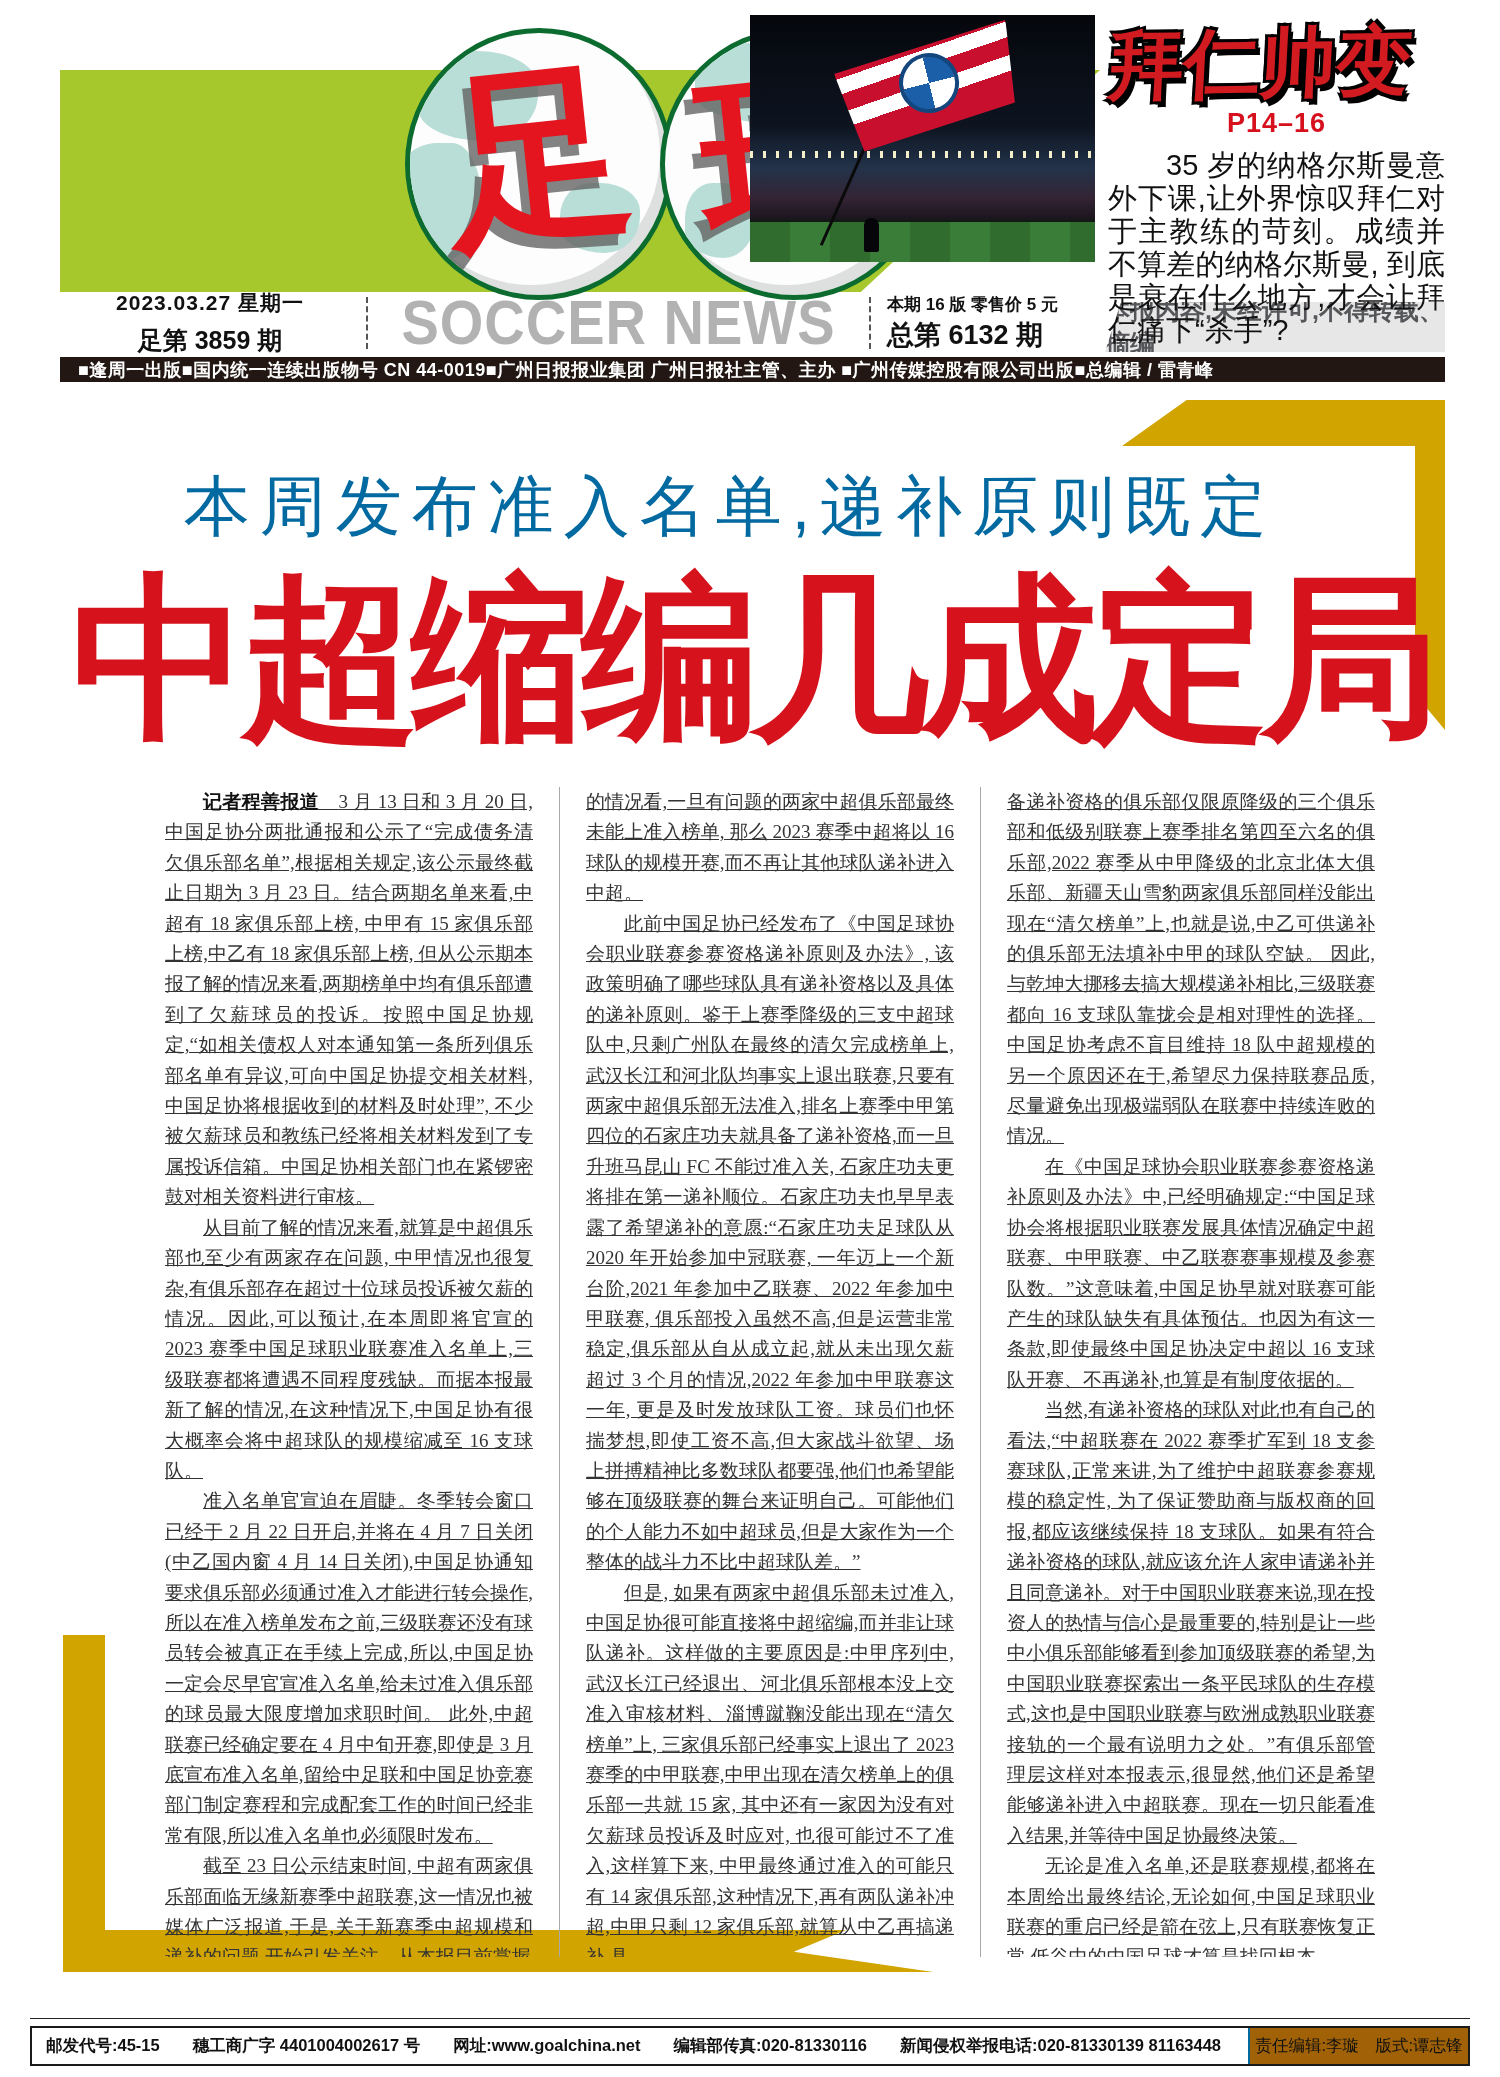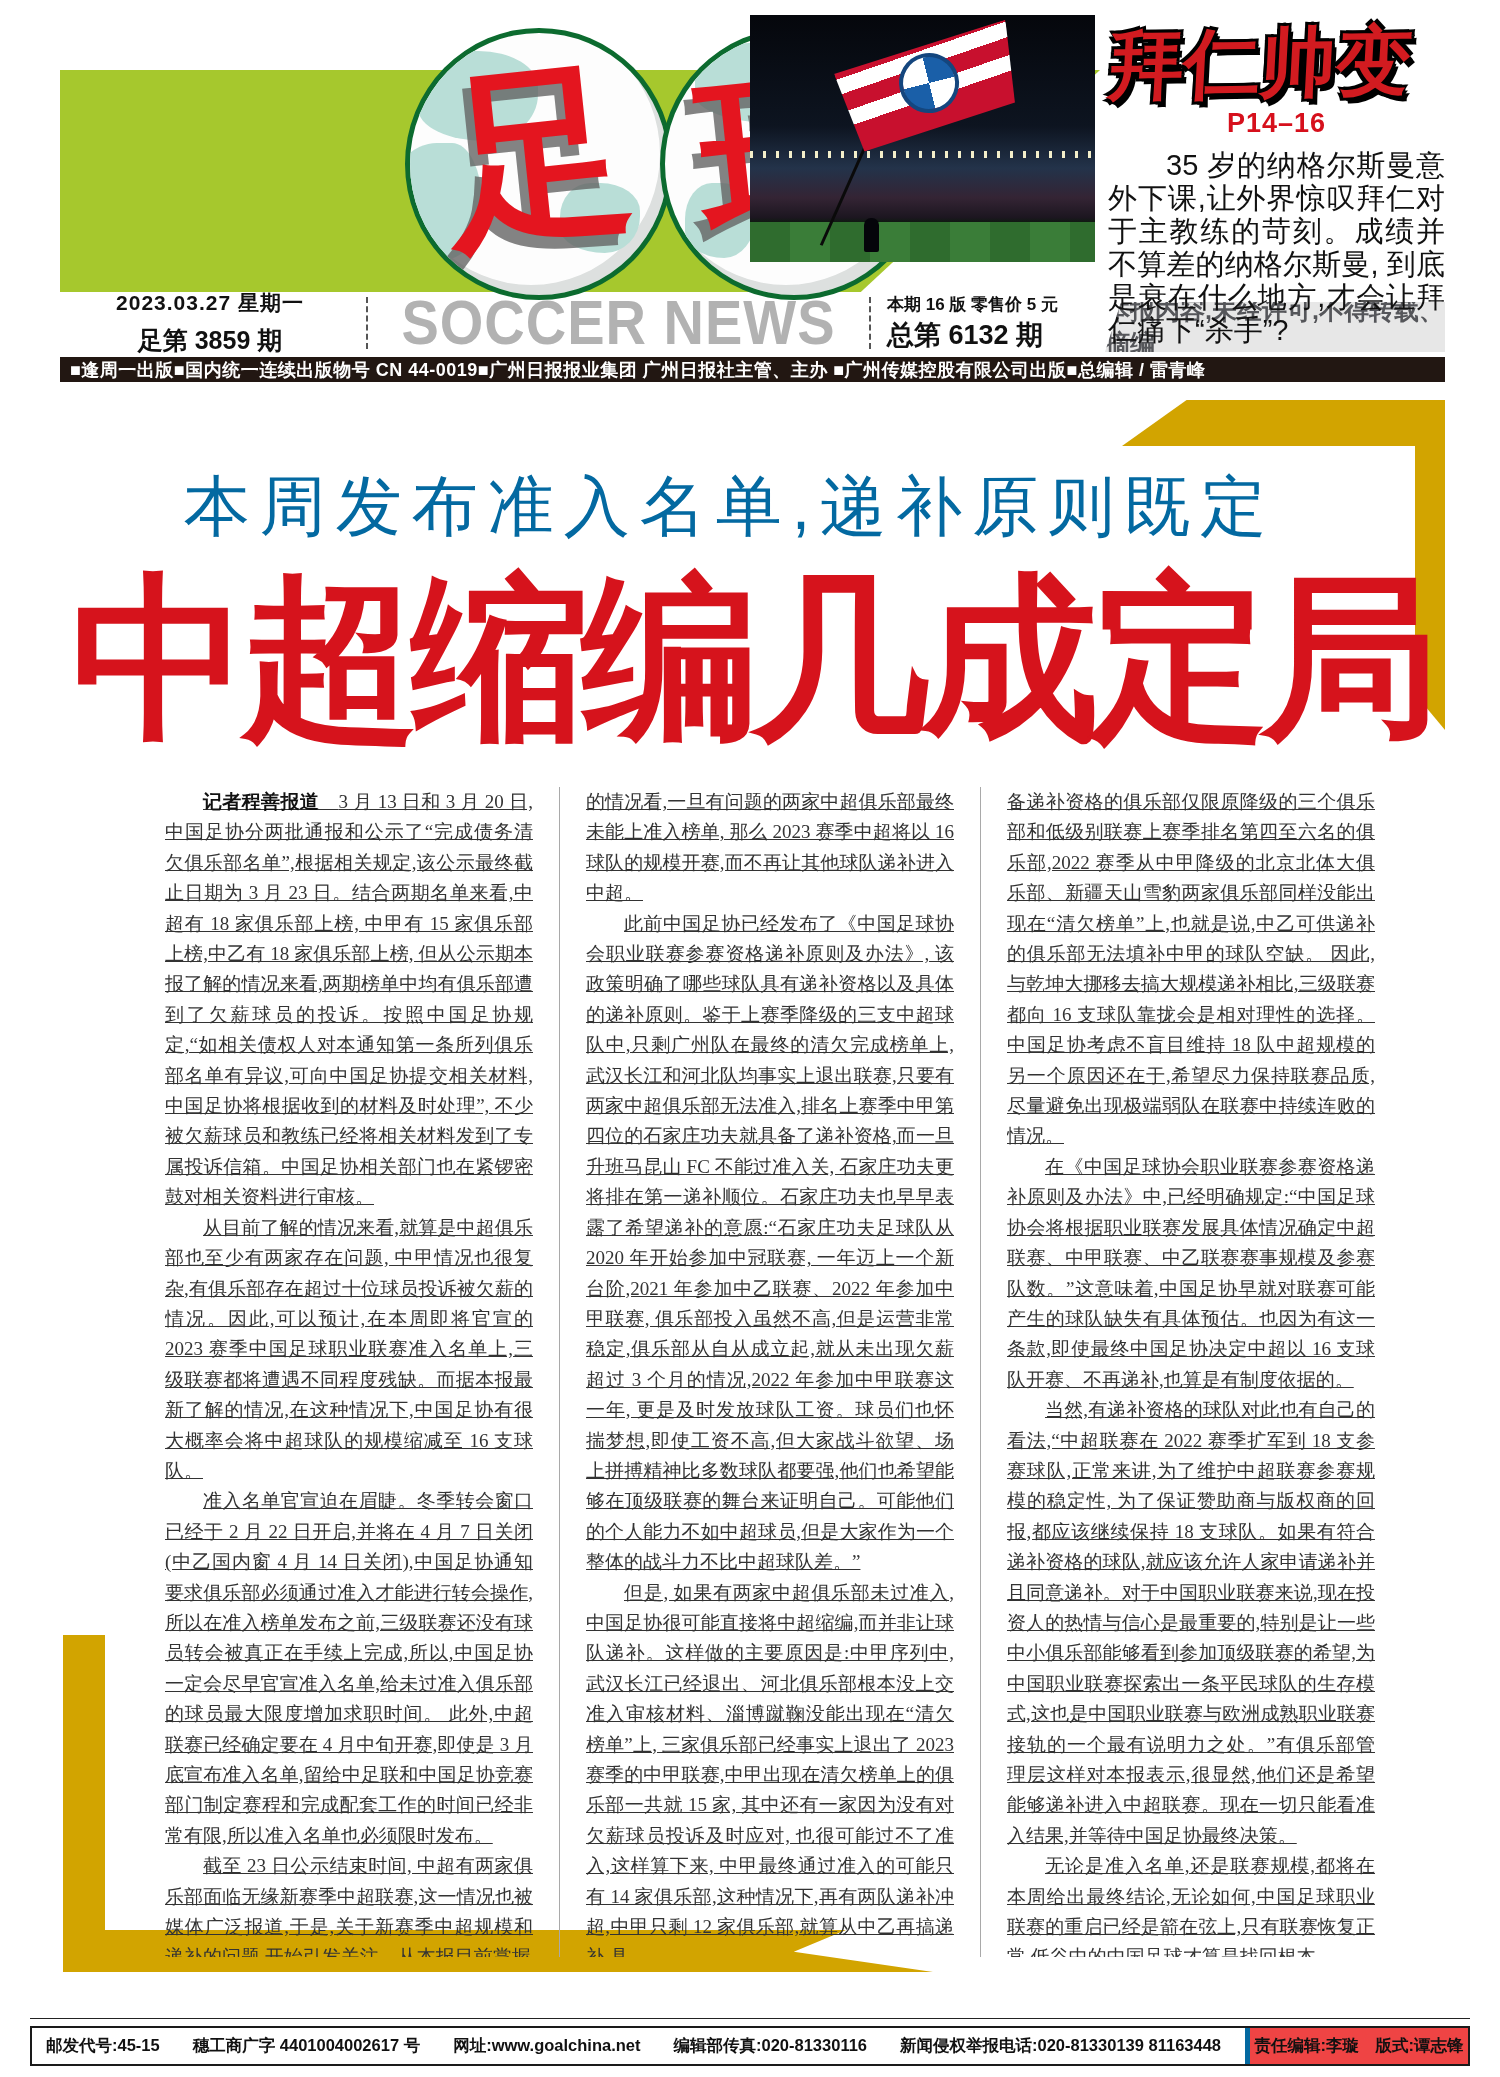--- a/index.html
+++ b/index.html
@@ -56,21 +56,21 @@
   .vdash{border-left:2px dashed #555;height:52px;margin:0 6px;}
   .soccernews{flex:1;text-align:center;font-weight:bold;font-size:56px;color:#b2b2b2;letter-spacing:1px;
               transform:scaleY(1.12);line-height:1;}
   .issueblock{width:215px;text-align:left;font-weight:bold;color:#111;padding-left:10px;}
   .issueblock .l1{font-size:17px;}
   .issueblock .l2{font-size:27px;margin-top:1px;}
   .notice{position:absolute;left:1105px;top:302px;width:340px;height:50px;background:#e7e7e7;
           clip-path:polygon(16px 0,100% 0,100% 100%,0 100%);display:flex;align-items:center;justify-content:center;
           font-size:25px;font-weight:bold;color:#55565a;z-index:2;}
   .blackbar{position:absolute;left:60px;top:357px;width:1385px;height:25px;background:#221712;color:#fff;
-            display:flex;align-items:center;font-size:18px;font-weight:bold;padding-left:10px;box-sizing:border-box;
+            display:flex;align-items:center;font-size:18px;font-weight:bold;padding-left:18px;box-sizing:border-box;
             white-space:nowrap;z-index:2;letter-spacing:0.5px;}
 
   
   .y-top-h{position:absolute;left:1122px;top:400px;width:323px;height:46px;background:#d2a400;
            clip-path:polygon(20% 0,100% 0,100% 100%,0 100%);}
   .y-top-v{position:absolute;left:1415px;top:430px;width:30px;height:300px;background:#d2a400;
            clip-path:polygon(0 0,100% 0,100% 100%,0 88%);}
   .y-bot-v{position:absolute;left:63px;top:1635px;width:42px;height:337px;background:#d2a400;}
   .y-bot-h{position:absolute;left:63px;top:1930px;width:870px;height:42px;background:#d2a400;
            clip-path:polygon(0 0,90% 0,84% 52%,100% 100%,0 100%);}
@@ -88,22 +88,22 @@
   .para{margin:0;text-decoration:underline;}
   .para.indent{text-indent:2em;}
   .para strong{font-family:"Liberation Sans","DejaVu Sans",sans-serif;color:#111;}
 
   
   .footer-rule{position:absolute;left:30px;top:2018px;width:1440px;height:1px;background:#222;}
   .footerbox{position:absolute;left:30px;top:2026px;width:1440px;height:40px;border:2px solid #1a1a1a;
              box-sizing:border-box;display:flex;align-items:stretch;background:#fff;}
   .footer-left{flex:1;display:flex;align-items:center;padding:0 14px;font-size:16.5px;font-weight:bold;color:#111;
                white-space:nowrap;overflow:hidden;}
-  .footer-right{width:218px;display:flex;align-items:center;justify-content:center;border-left:5px solid #0369a1;
-                background:#ef4444;font-size:16.5px;font-weight:bold;color:#111;white-space:nowrap;}
+  .footer-right{width:218px;display:flex;align-items:center;justify-content:center;border-left:2px solid #0369a1;
+                background:#a16207;font-size:16.5px;font-weight:normal;color:#111;white-space:nowrap;}
 </style>
 </head>
 <body>
 
 <div class="page">
 
   <div class="green-band"></div>
 
   <div class="globes">
     <div class="globe g1">

